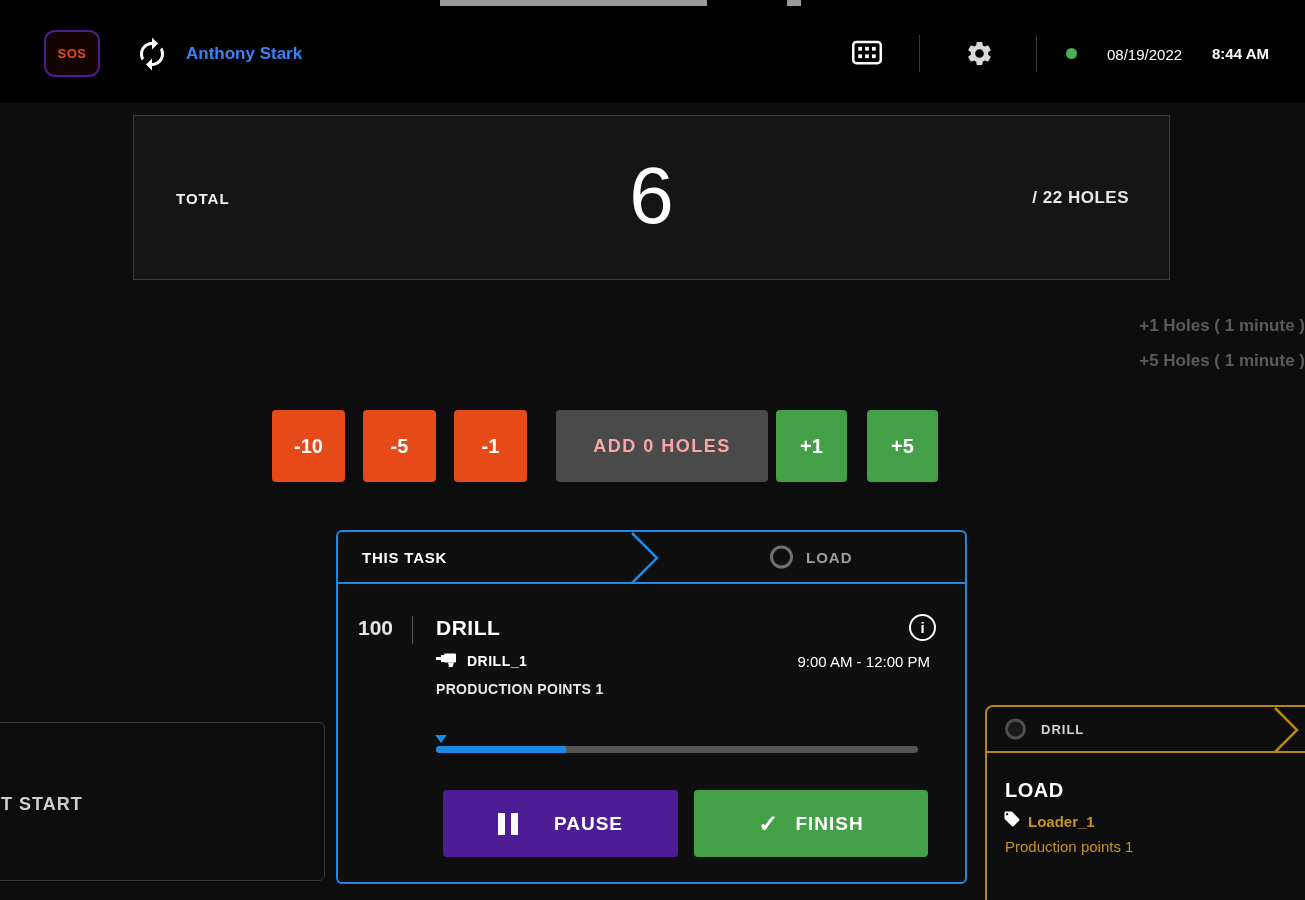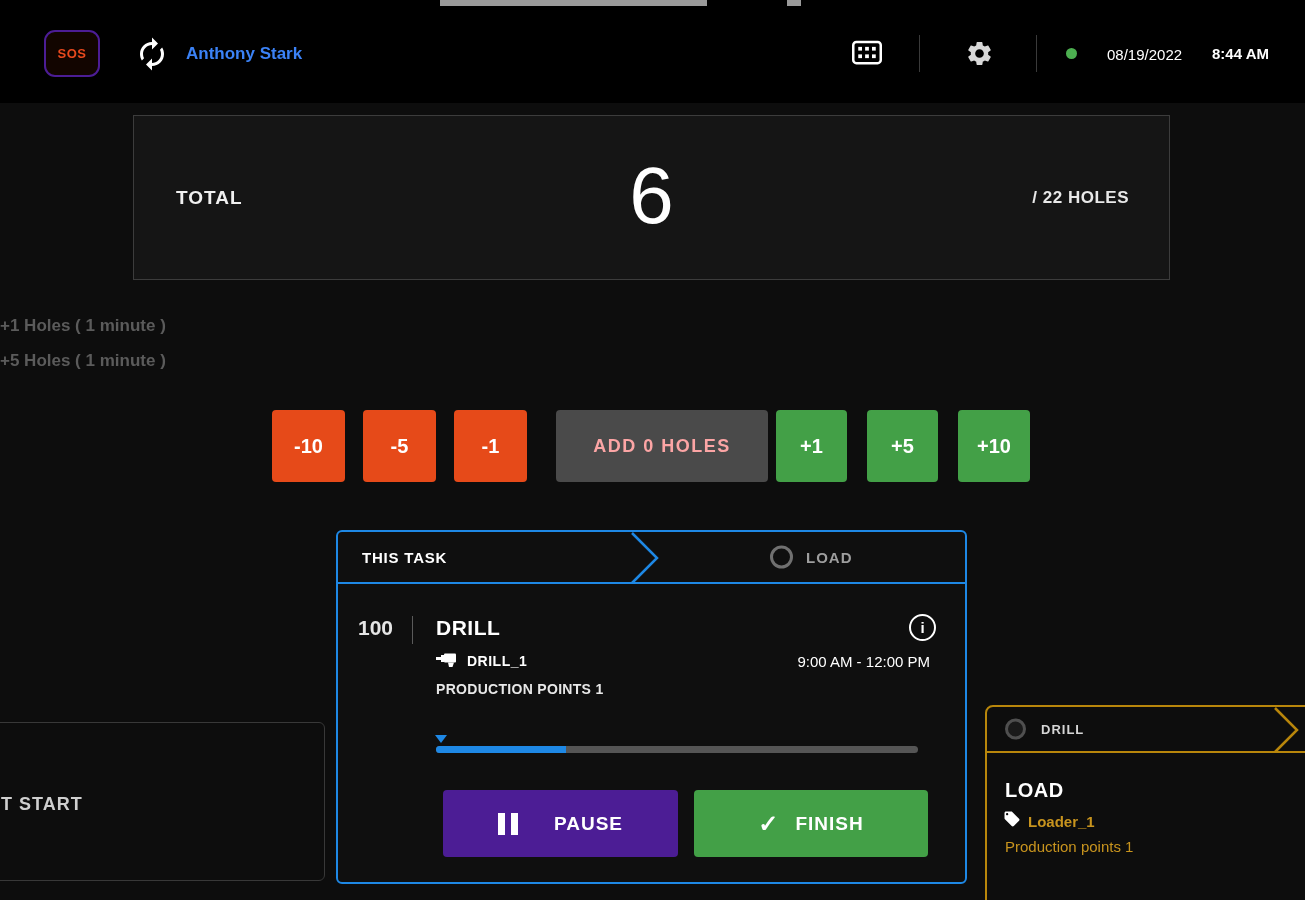--- a/index.html
+++ b/index.html
@@ -20,28 +20,28 @@
   .tb-divider { position:absolute; top:35px; width:1px; height:37px; background:#3a3a3a; }
   .gear-icon { position:absolute; left:965px; top:39px; cursor:pointer; }
   .status-dot { position:absolute; left:1066px; top:48px; width:11px; height:11px; border-radius:50%; background:#4caf50; }
   .tb-date { position:absolute; left:1107px; top:46px; color:#fff; font-size:15px; }
   .tb-time { position:absolute; left:1212px; top:45px; color:#fff; font-size:15px; font-weight:bold; }
 
   
   .counter { position:absolute; left:133px; top:115px; width:1037px; height:165px;
              background:#151515; border:1px solid #3c3c3c; }
   .counter-label { position:absolute; left:42px; top:50%; transform:translateY(-50%);
-                   color:#f0f0f0; font-size:19px; font-weight:bold; letter-spacing:1px; }
+                   color:#f0f0f0; font-size:15px; font-weight:bold; letter-spacing:1px; }
   .counter-value { position:absolute; left:0; width:100%; top:50%; transform:translateY(-52%);
                    text-align:center; color:#fff; font-size:80px; font-weight:normal; }
   .counter-capacity { position:absolute; right:40px; top:50%; transform:translateY(-50%);
                       color:#e8e8e8; font-size:17px; font-weight:bold; letter-spacing:.5px; }
 
   
-  .pending { position:absolute; left:0; width:1305px; text-align:left;
+  .pending { position:absolute; left:0; width:1305px; text-align:right;
              color:#5b5b5b; font-size:17px; font-weight:bold; }
 
   
   .adj-btn { position:absolute; top:410px; height:72px; border:none; border-radius:4px;
              color:#fff; font-family:"Liberation Sans",sans-serif;
              font-size:20px; font-weight:bold; cursor:pointer;
              display:flex; align-items:center; justify-content:center; }
   .adj-red   { background:#e64a19; }
   .adj-green { background:#43a047; }
   .adj-add   { background:#4a4a4a; color:#fca5a5; font-size:18px; letter-spacing:1.5px;margin-left:11px; }
@@ -173,23 +173,20 @@
   </button>
   <button class="adj-btn adj-add" style="left:545px;width:212px;">
     <span>ADD 0 HOLES</span>
   </button>
   <button class="adj-btn adj-green" style="left:776px;width:71px;">
     <span>+1</span>
   </button>
   <button class="adj-btn adj-green" style="left:867px;width:71px;">
     <span>+5</span>
   </button>
-  <button class="adj-btn adj-green" style="left:958px;width:72px;">
-    <span>+10</span>
-  </button>
 
   <div class="task-card">
     <div class="task-header">
       <div class="task-header-label">THIS TASK</div>
       <div class="task-chevron">
         <svg width="30" height="52" viewBox="0 0 30 52">
           <polyline points="2,1 27,26 2,51" fill="none" stroke="#1e88e5" stroke-width="2.5"></polyline>
         </svg>
       </div>
       <div class="next-task">

